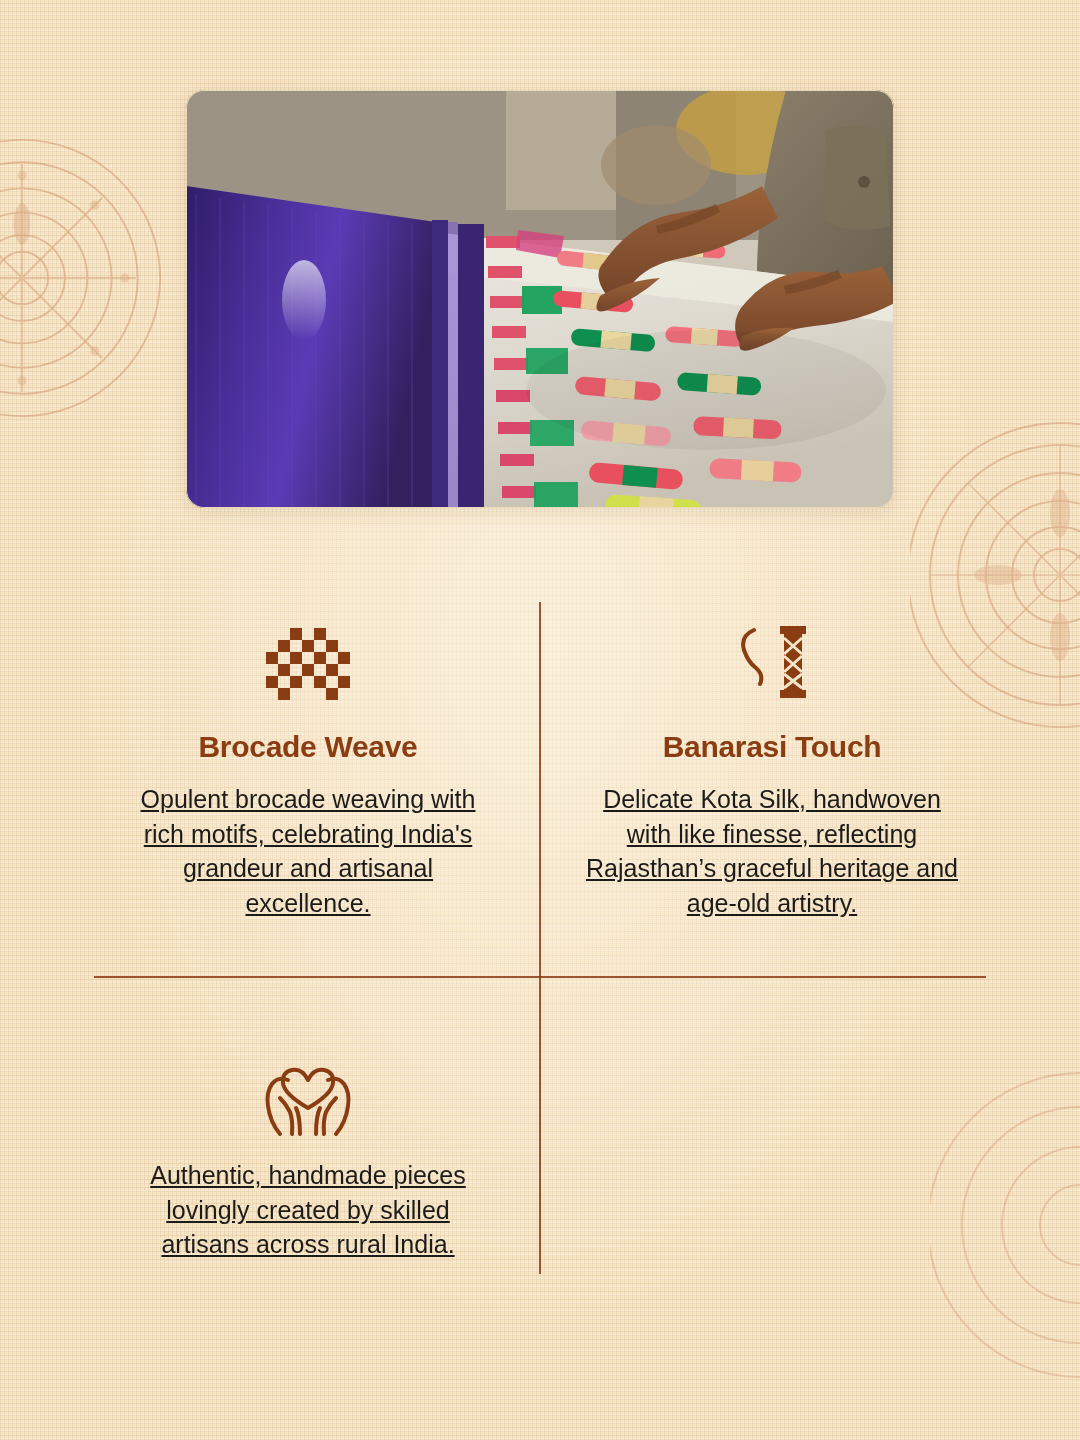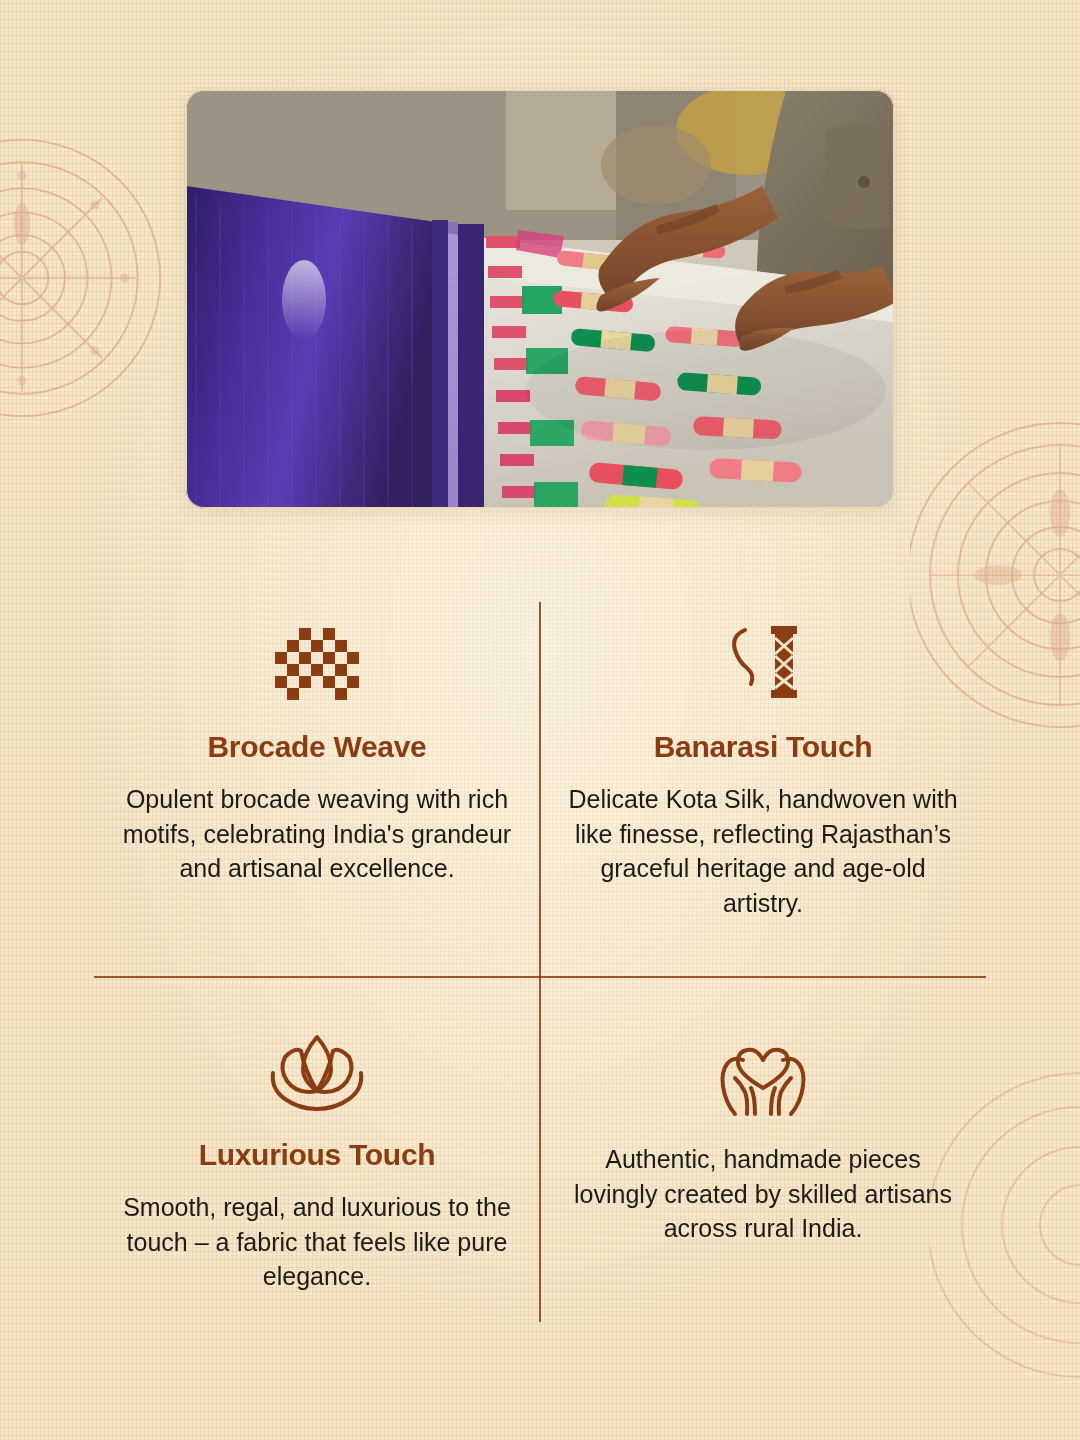--- a/index.html
+++ b/index.html
@@ -80,20 +80,21 @@
   }
   .hero svg { display: block; }
 
   .features {
     width: 892px;
     margin: 94px auto 0 auto;
     display: grid;
     grid-template-columns: 1fr 1fr;
     grid-template-rows: auto auto;
     position: relative;
+    gap: 36px;
   }
   .divider-v {
     position: absolute;
     left: 50%;
     top: 0;
     bottom: 24px;
     width: 2px;
     background: #8a3c12;
     opacity: 0.85;
     transform: translateX(-1px);
@@ -125,22 +126,23 @@
     font-size: 30px;
     font-weight: bold;
     color: #8a3c12;
     letter-spacing: -0.3px;
     margin: 0 0 18px 0;
   }
   .feature-desc {
     font-size: 25px;
     line-height: 1.38;
     color: #1d1b19;
-    margin: 16px auto;
+    margin: 0 auto;
     max-width: 400px;
+    text-decoration: underline;
   }
 </style>
 </head>
 <body>
 
 <div class="bg-texture"></div>
 <div class="bg-vignette"></div>
 
 <svg class="mandala left" viewBox="0 0 300 300">
   <g fill="none" stroke="#c9825a" stroke-width="2" opacity="0.85">
@@ -420,34 +422,20 @@
           </g>
           <g stroke="#f6e5c6" stroke-width="3" fill="none">
             <path d="M60 22 L78 38 M78 22 L60 38 M60 40 L78 56 M78 40 L60 56 M60 58 L78 72 M78 58 L60 72"></path>
           </g>
         </svg>
       </div>
       <h3 class="feature-title">Banarasi Touch</h3>
       <p class="feature-desc">Delicate Kota Silk, handwoven with like finesse, reflecting Rajasthan’s graceful heritage and age-old artistry.</p>
     </div>
 
-    <div class="feature row2">
-      <div class="feature-icon">
-        <svg width="104" height="86" viewBox="0 0 104 86">
-          <g fill="none" stroke="#8a3c12" stroke-width="4" stroke-linejoin="round" stroke-linecap="round">
-            <path d="M52 8 q14 16 14 32 q0 12 -14 22 q-14 -10 -14 -22 q0 -16 14 -32 z"></path>
-            <path d="M36 22 q4 20 16 40 q-20 4 -30 -10 q-8 -12 -2 -24 q10 -10 16 -6 z"></path>
-            <path d="M68 22 q-4 20 -16 40 q20 4 30 -10 q8 -12 2 -24 q-10 -10 -16 -6 z"></path>
-            <path d="M8 44 q-2 16 12 26 q14 10 32 10 q18 0 32 -10 q14 -10 12 -26"></path>
-          </g>
-        </svg>
-      </div>
-      <h3 class="feature-title">Luxurious Touch</h3>
-      <p class="feature-desc">Smooth, regal, and luxurious to the touch – a fabric that feels like pure elegance.</p>
-    </div>
 
     <div class="feature row2">
       <div class="feature-icon">
         <svg width="100" height="92" viewBox="0 0 100 92">
           <g fill="none" stroke="#8a3c12" stroke-width="4" stroke-linejoin="round" stroke-linecap="round">
             <path d="M50 34 q-6 -12 -16 -10 q-10 2 -9 13 q1 11 25 25 q24 -14 25 -25 q1 -11 -9 -13 q-10 -2 -16 10 z"></path>
             <path d="M30 34 q-10 -4 -16 4 q-6 8 -4 22 q2 16 12 28"></path>
             <path d="M70 34 q10 -4 16 4 q6 8 4 22 q-2 16 -12 28"></path>
             <path d="M22 52 q6 6 10 14 q3 8 2 22"></path>
             <path d="M78 52 q-6 6 -10 14 q-3 8 -2 22"></path>

